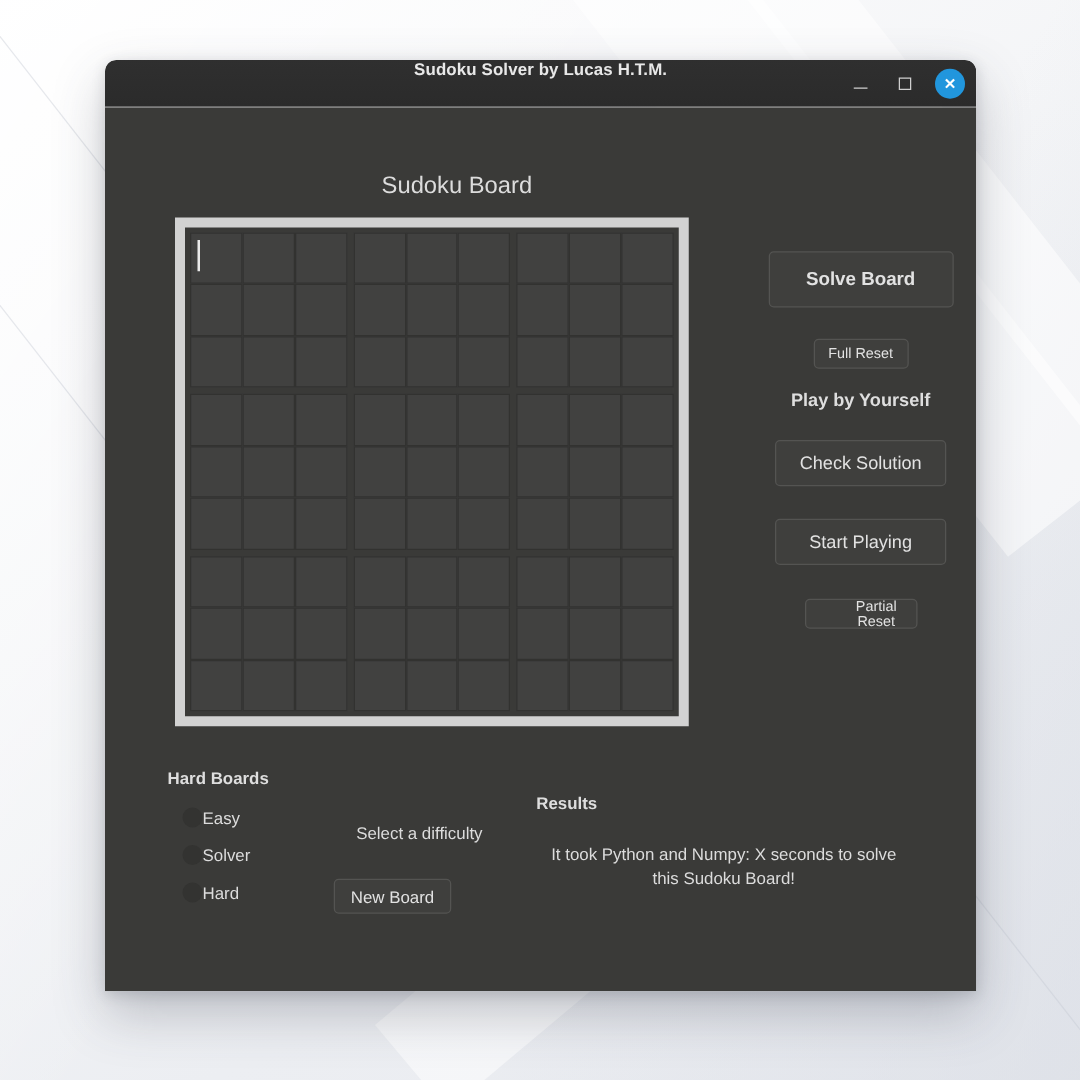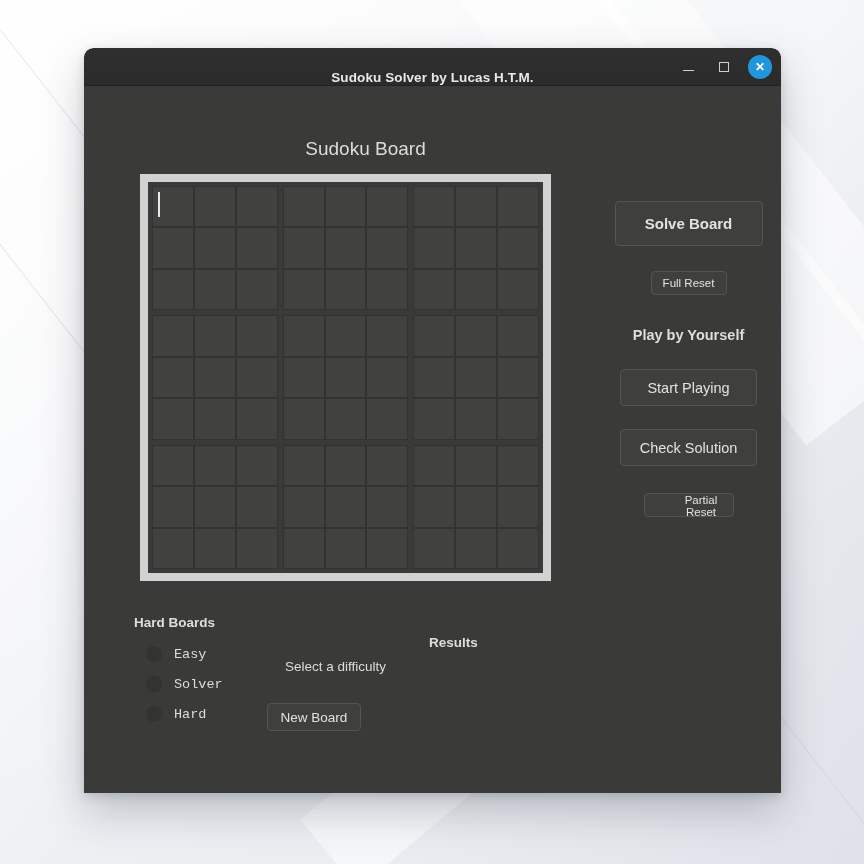--- a/index.html
+++ b/index.html
@@ -46,21 +46,21 @@
     border-radius: 9px 9px 0 0;
   }
 
   #titlebar {
     position: relative;
     height: 38px;
     background: linear-gradient(#2f2f2f, #2b2b2b);
     border-radius: 9px 9px 0 0;
     border-bottom: 1px solid #222;
     display: flex;
-    align-items: flex-end;
+    align-items: flex-start;
     justify-content: center;
   }
   #titlebar-title {
     font-size: 13.5px;
     font-weight: bold;
     color: #e8e8e8;
     letter-spacing: 0.1px;
   }
   #win-controls {
     position: absolute;
@@ -195,21 +195,21 @@
     font-size: 15px;
     font-weight: bold;
   }
   #btn-full-reset {
     margin-top: 25px;
     width: 76px;
     height: 24px;
     font-size: 11.5px;
   }
   #play-heading {
-    margin-top: 32px;
+    margin-top: 18px;
     font-size: 14.5px;
     font-weight: bold;
     color: #dedede;
   }
   #btn-start {
     margin-top: 26px;
     width: 137px;
     height: 37px;
     font-size: 14.5px;
   }
@@ -240,23 +240,21 @@
     position: absolute;
     left: 62px;
     top: 560px;
     display: flex;
     flex-direction: column;
     gap: 14px;
   }
   .radio-row {
     display: flex;
     align-items: center;
-    gap: 12px;
     cursor: pointer;
-    font-family: Liberation Mono, monospace;
   }
   .radio-dot {
     width: 16px;
     height: 16px;
     border-radius: 50%;
     background: #333331;
     flex: none;
   }
   .radio-label {
     font-size: 13.5px;
@@ -436,22 +434,22 @@
               <div class="cell"></div>
               <div class="cell"></div>
             </div>
           </div>
       </div>
 
       <div id="right-col">
         <button class="btn" id="btn-solve">Solve Board</button>
         <button class="btn" id="btn-full-reset">Full Reset</button>
         <div id="play-heading">Play by Yourself</div>
+        <button class="btn" id="btn-check">Check Solution</button>
         <button class="btn" id="btn-start">Start Playing</button>
-        <button class="btn" id="btn-check">Check Solution</button>
         <button class="btn" id="btn-partial-reset">Partial Reset</button>
       </div>
 
       <div id="saved-heading">Hard Boards</div>
 
       <div id="radio-group">
           <div class="radio-row">
             <span class="radio-dot"></span>
             <span class="radio-label">Easy</span>
           </div>
@@ -463,16 +461,17 @@
             <span class="radio-dot"></span>
             <span class="radio-label">Hard</span>
           </div>
         </div>
 
       <div id="difficulty-hint">Select a difficulty</div>
 
       <button class="btn" id="btn-new-board">New Board</button>
 
       <div id="results-heading">Results</div>
+      <div id="results-text">It took Python and Numpy: X seconds to solve this Sudoku Board!</div>
 
     </div>
   </div>
 </div>
 
 </body></html>

